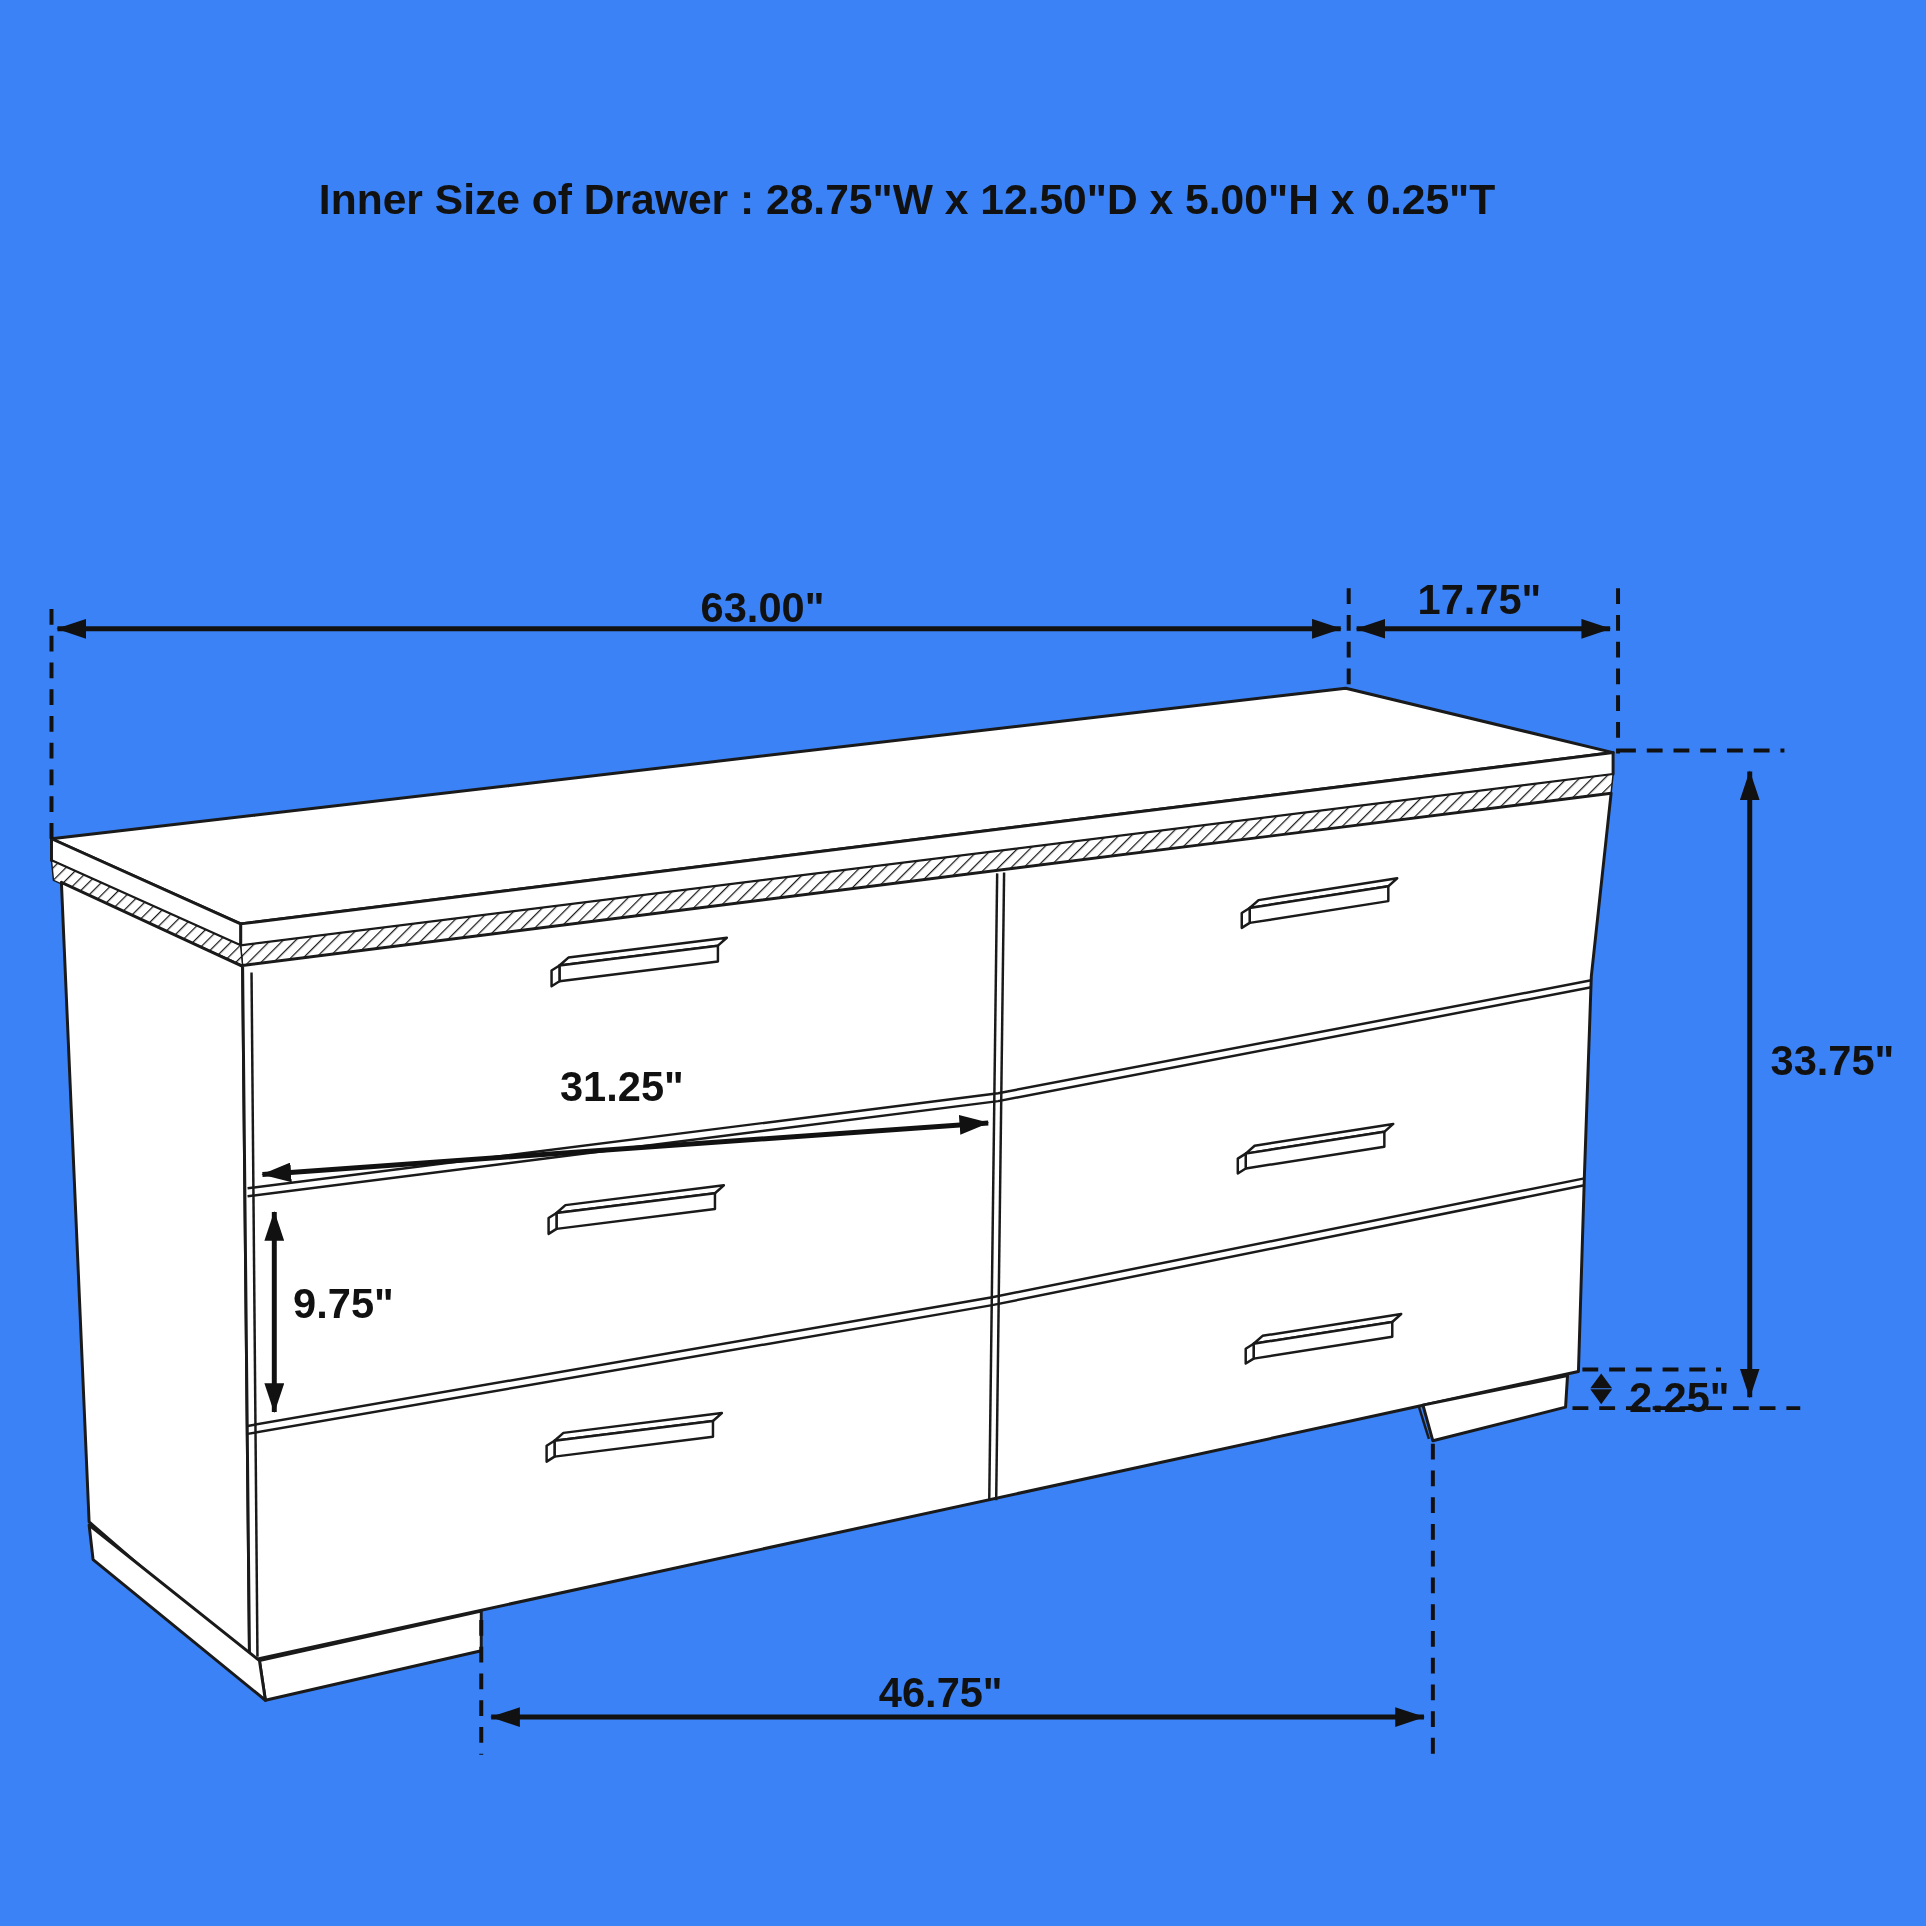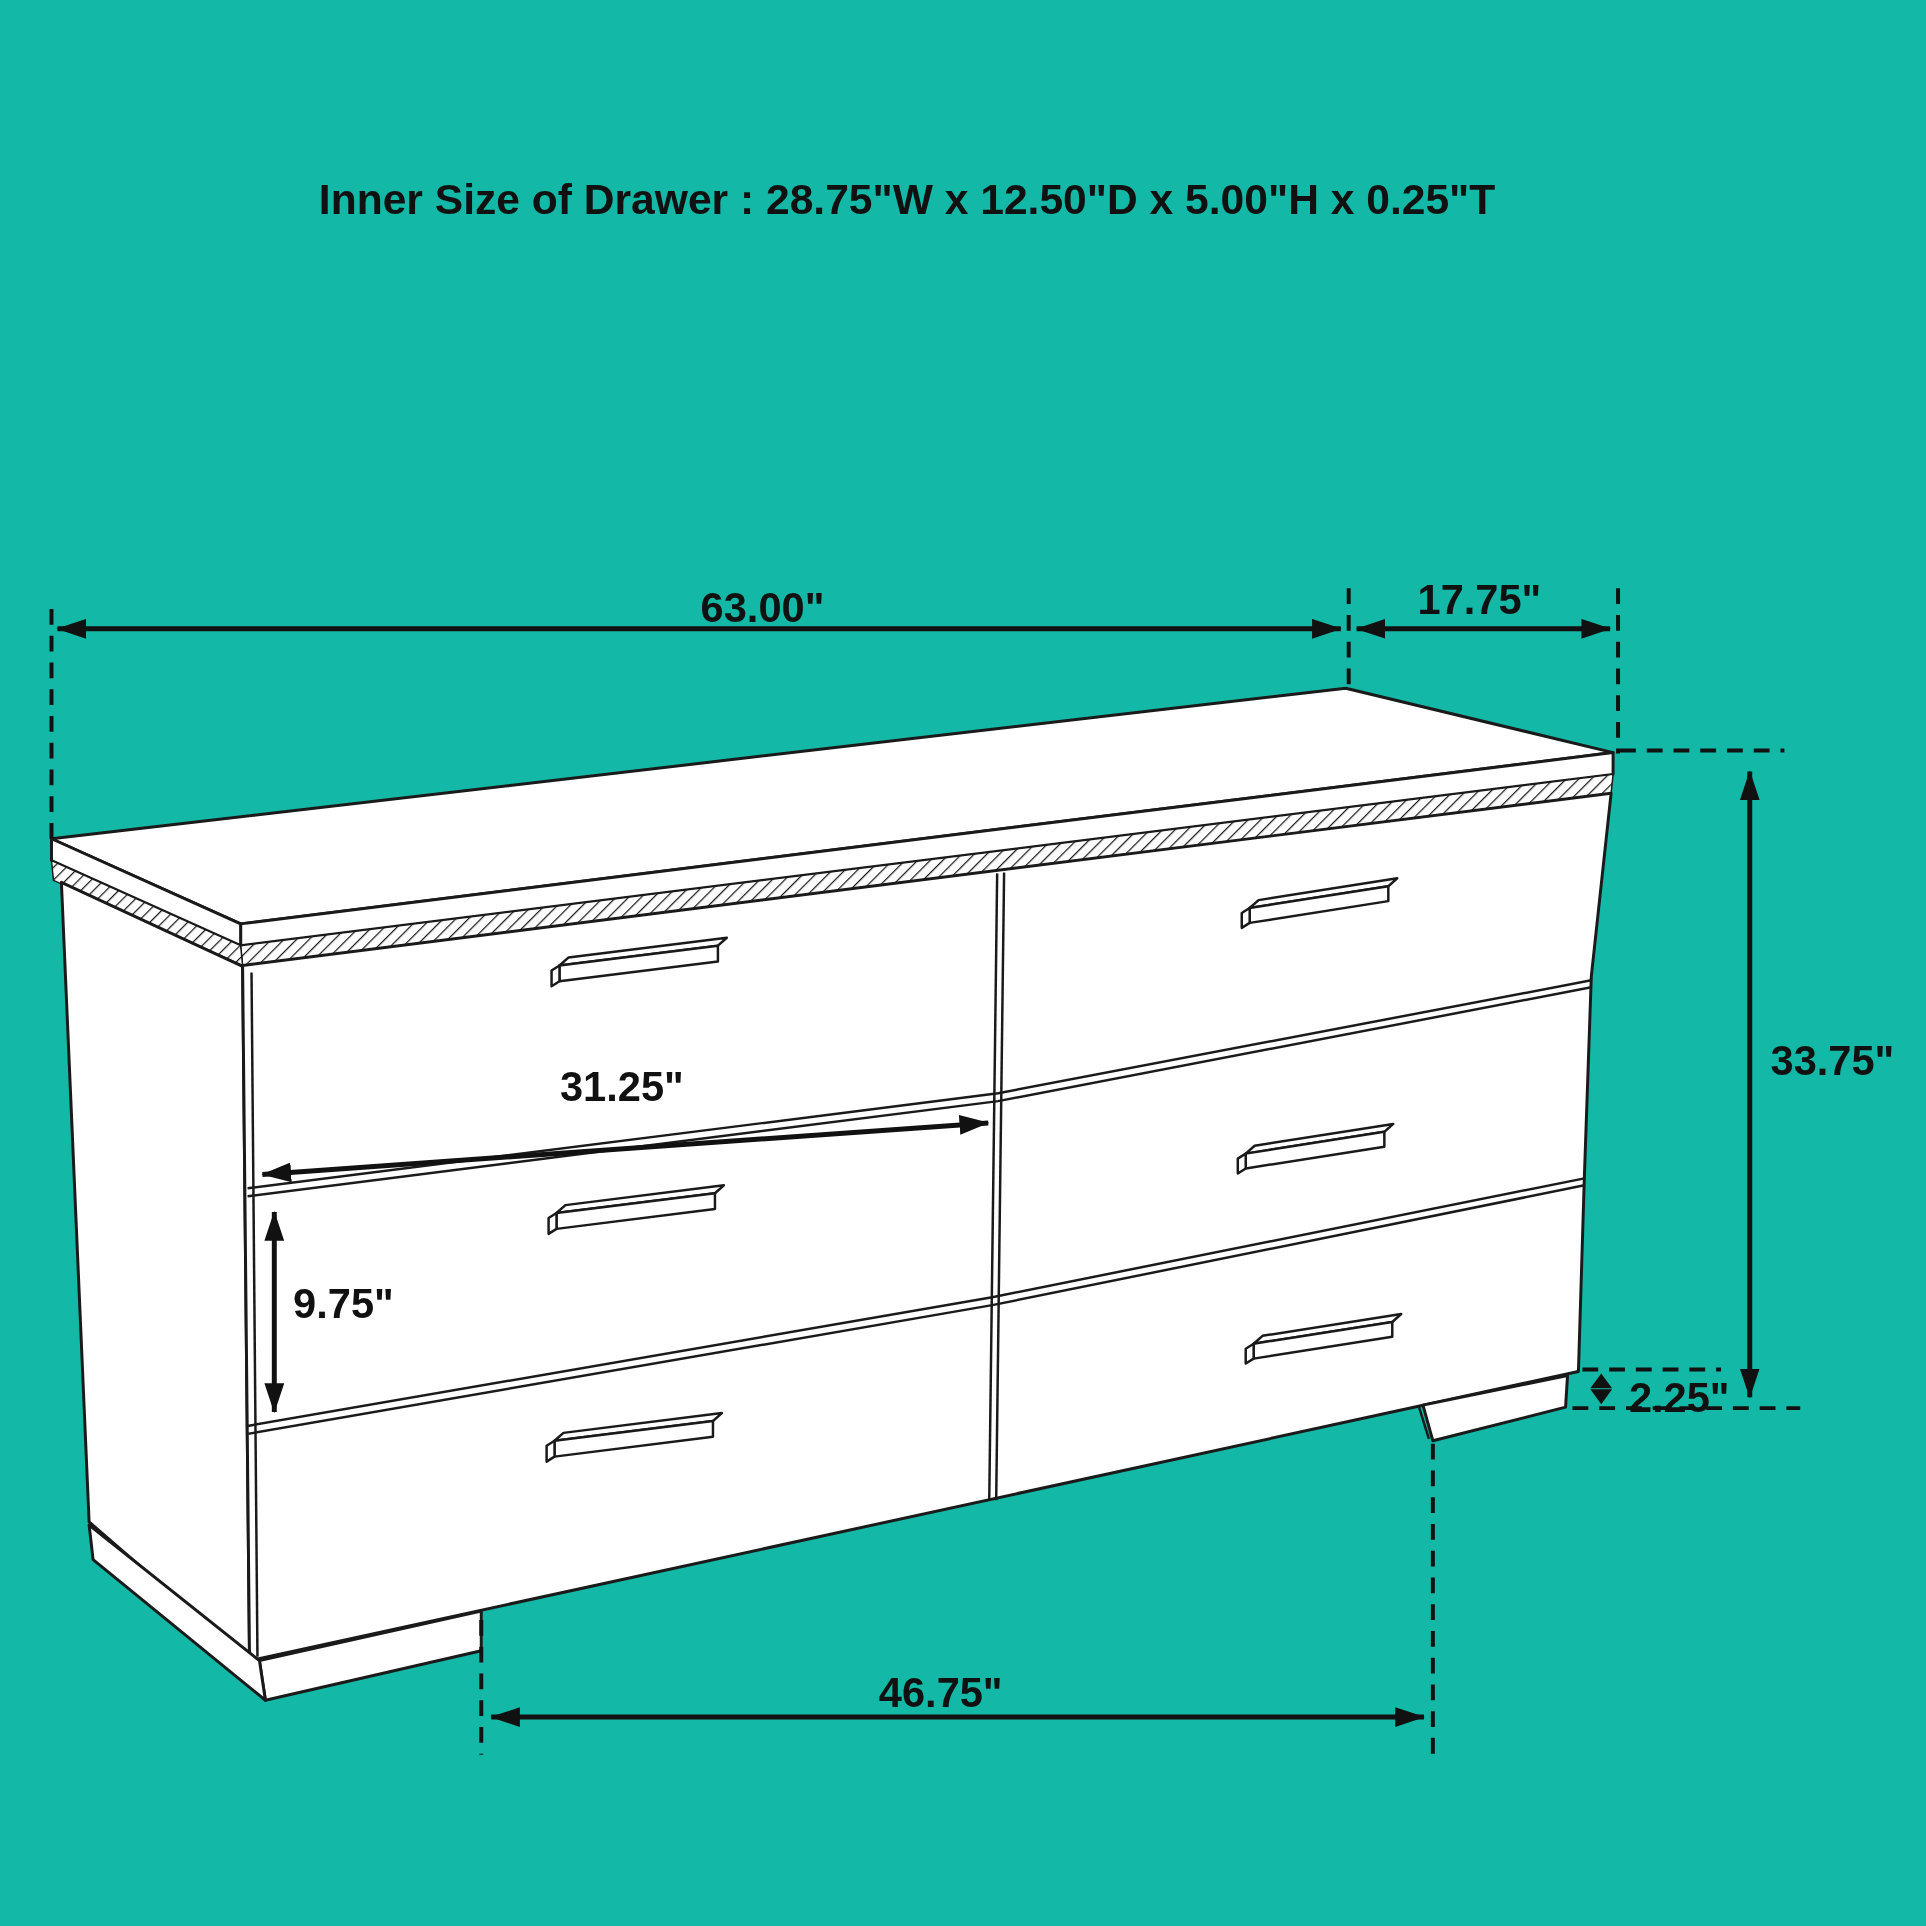--- a/index.html
+++ b/index.html
@@ -1,19 +1,19 @@
 <!DOCTYPE html>
 <html><head>
 <meta charset="utf-8">
 <style>
   html,body{margin:0;padding:0;background:#fff;}
   .stage{
     position:relative;
     width:1927px;height:1927px;
-    background:#14b8a6;
+    background:#3b82f6;
     font-family:"Liberation Sans", sans-serif;
     overflow:hidden;
     text-align:center;
   }
   svg{display:block;width:100%;height:100%;}
   .outline{fill:#ffffff;stroke:#1a1a1a;stroke-width:3;stroke-linejoin:round;}
   .thin{fill:none;stroke:#1a1a1a;stroke-width:2.5;stroke-linejoin:round;}
   .dim{stroke:#111111;stroke-width:5;fill:none;}
   .dash{stroke:#111111;stroke-width:4;fill:none;stroke-dasharray:16 11;}
   .dimtext{fill:#111111;font-weight:700;font-size:42px;}

